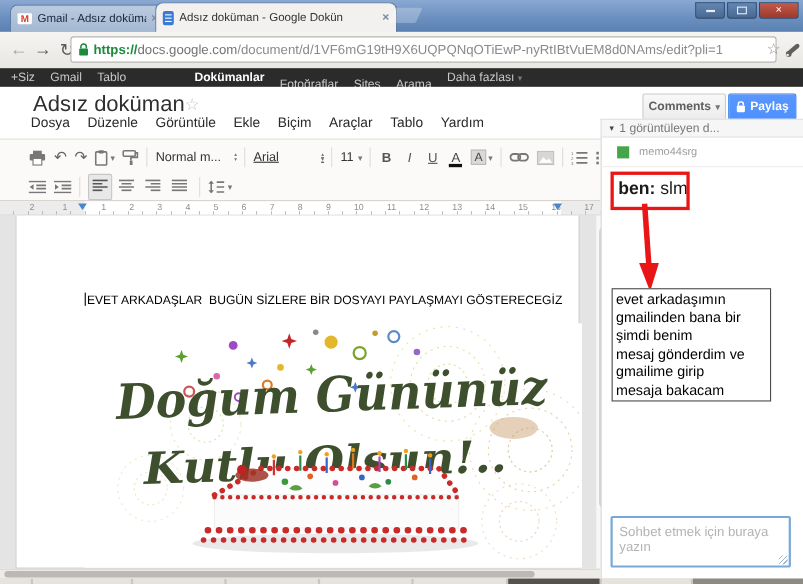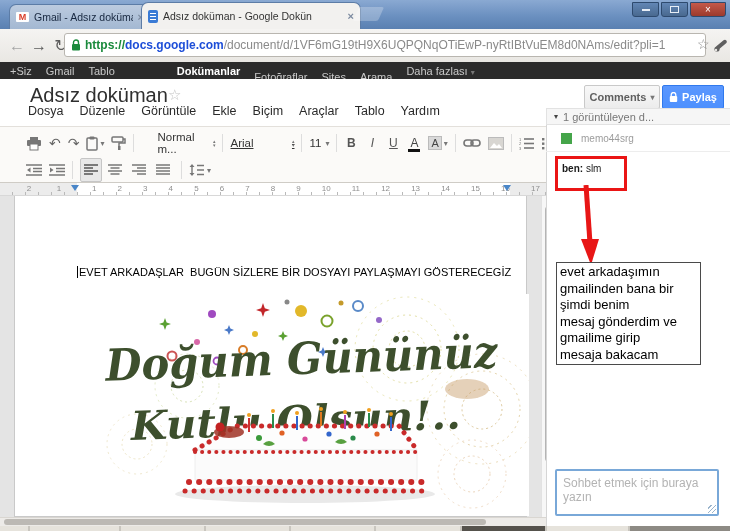--- a/index.html
+++ b/index.html
@@ -32,21 +32,21 @@
   .winbtn .box{width:7px;height:5px;border:1px solid #e8eef6;}
   .winbtn .x{color:#fff;font-size:10px;line-height:10px;}
   
   .navbar{left:0;top:29px;width:730px;height:33px;
     background:linear-gradient(#f5f4f2,#e9e7e3);border-bottom:1px solid #c7c4be;}
   .navbtn{font-size:16px;line-height:33px;color:#5b5b5b;width:22px;text-align:center;}
   .navbtn.dim{color:#a5a5a5;}
   .omnibox{left:64px;top:4px;width:628px;height:22px;background:#fff;border:1px solid #b9b6b0;
     border-radius:3px;display:flex;align-items:center;padding:0 6px;gap:4px;font-size:12px;white-space:nowrap;overflow:hidden;}
   .u-scheme{color:#1a8a3c;font-weight:bold;}
-  .u-host{color:#1d4ed8;font-weight:bold;}
+  .u-host{color:#737373;font-weight:normal;}
   .u-path{color:#8a8a8a;overflow:hidden;}
   .star-omni{left:697px;top:7px;font-size:14px;color:#8a8a8a;}
   
   .gbar{left:0;top:62px;width:730px;height:17px;background:#2b2b2b;display:flex;align-items:center;
     font-size:11px;color:#c9c9c9;padding-left:10px;box-sizing:border-box;gap:14px;}
   .gbar .active{color:#fff;font-weight:bold;padding-left:48px;}
   .gbar .right{margin-left:auto;display:flex;align-items:center;gap:8px;}
   .gbar .gearbox{width:20px;height:17px;background:#3a3a3a;display:flex;align-items:center;justify-content:center;}
   
   .docheader{left:0;top:79px;width:730px;height:45px;background:#fff;}
@@ -101,21 +101,21 @@
   
   .sidebar{left:546px;top:124px;width:184px;height:402px;background:#fff;border-left:1px solid #d5d5d5;box-sizing:border-box;}
   .viewersbar{left:546px;top:108px;width:184px;height:17px;background:#f6f6f6;
     border:1px solid #e2e2e2;border-right:none;box-sizing:border-box;display:flex;align-items:center;gap:5px;
     padding-left:7px;font-size:11px;color:#777;}
   .viewersbar .vcaret{font-size:8px;color:#444;}
   .userrow{left:546px;top:125px;width:184px;height:27px;border-bottom:1px solid #ededed;
     display:flex;align-items:center;gap:9px;padding-left:15px;box-sizing:border-box;}
   .avatar{width:11px;height:11px;background:#45a54a;}
   .username{font-size:10px;color:#9c9c9c;}
-  .chatmsg{left:562px;top:163px;font-size:10px;color:#1a1a1a;}
+  .chatmsg{left:562px;top:163px;font-size:16px;color:#1a1a1a;}
   .chatmsg b{font-weight:bold;}
   .redbox{left:555px;top:156px;width:66px;height:29px;border:3px solid #ea1515;}
   .annot{left:556px;top:262px;width:140px;height:100px;border:1px solid #4a4a4a;background:#fff;
     font-size:13px;line-height:16.6px;color:#000;padding:1px 0 0 3px;box-sizing:content-box;overflow:hidden;}
   .chatinputwrap{left:555px;top:469px;width:164px;height:47px;}
   .chatinput{width:100%;height:100%;box-sizing:border-box;border:2px solid #79a8d8;border-radius:2px;
     resize:none;font-family:"Liberation Sans",sans-serif;font-size:12px;color:#333;padding:5px 6px;outline:none;}
   .chatinput::placeholder{color:#b3b3b3;}
   .resize-corner{position:absolute;right:3px;bottom:3px;width:8px;height:8px;
     background:repeating-linear-gradient(135deg,transparent 0 2px,#9ab4cc 2px 3px);}
@@ -238,21 +238,21 @@
         </svg>
         <span class="caret">▾</span>
       </span>
       <svg width="15" height="15" viewBox="0 0 15 15">
         <rect x="1" y="1" width="11" height="5" rx="1" fill="none" stroke="#777" stroke-width="1.5"></rect>
         <path d="M12 3h2v4h-6v3" fill="none" stroke="#777" stroke-width="1.5"></path>
         <rect x="7" y="10" width="2.5" height="4" fill="#777"></rect>
       </svg>
       <span class="tsep"></span>
       <span class="ddl" style="width:74px;">
-        <span style="flex:1;margin-left:16px;">Normal m...</span>
+        <span style="flex:1;">Normal m...</span>
         <span class="spin">
             <span>▴</span>
             <span>▾</span>
           </span>
       </span>
       <span class="tsep"></span>
       <span class="ddl" style="width:64px;text-decoration:underline;">
         <span style="flex:1;">Arial</span>
         <span class="spin">
             <span>▴</span>

